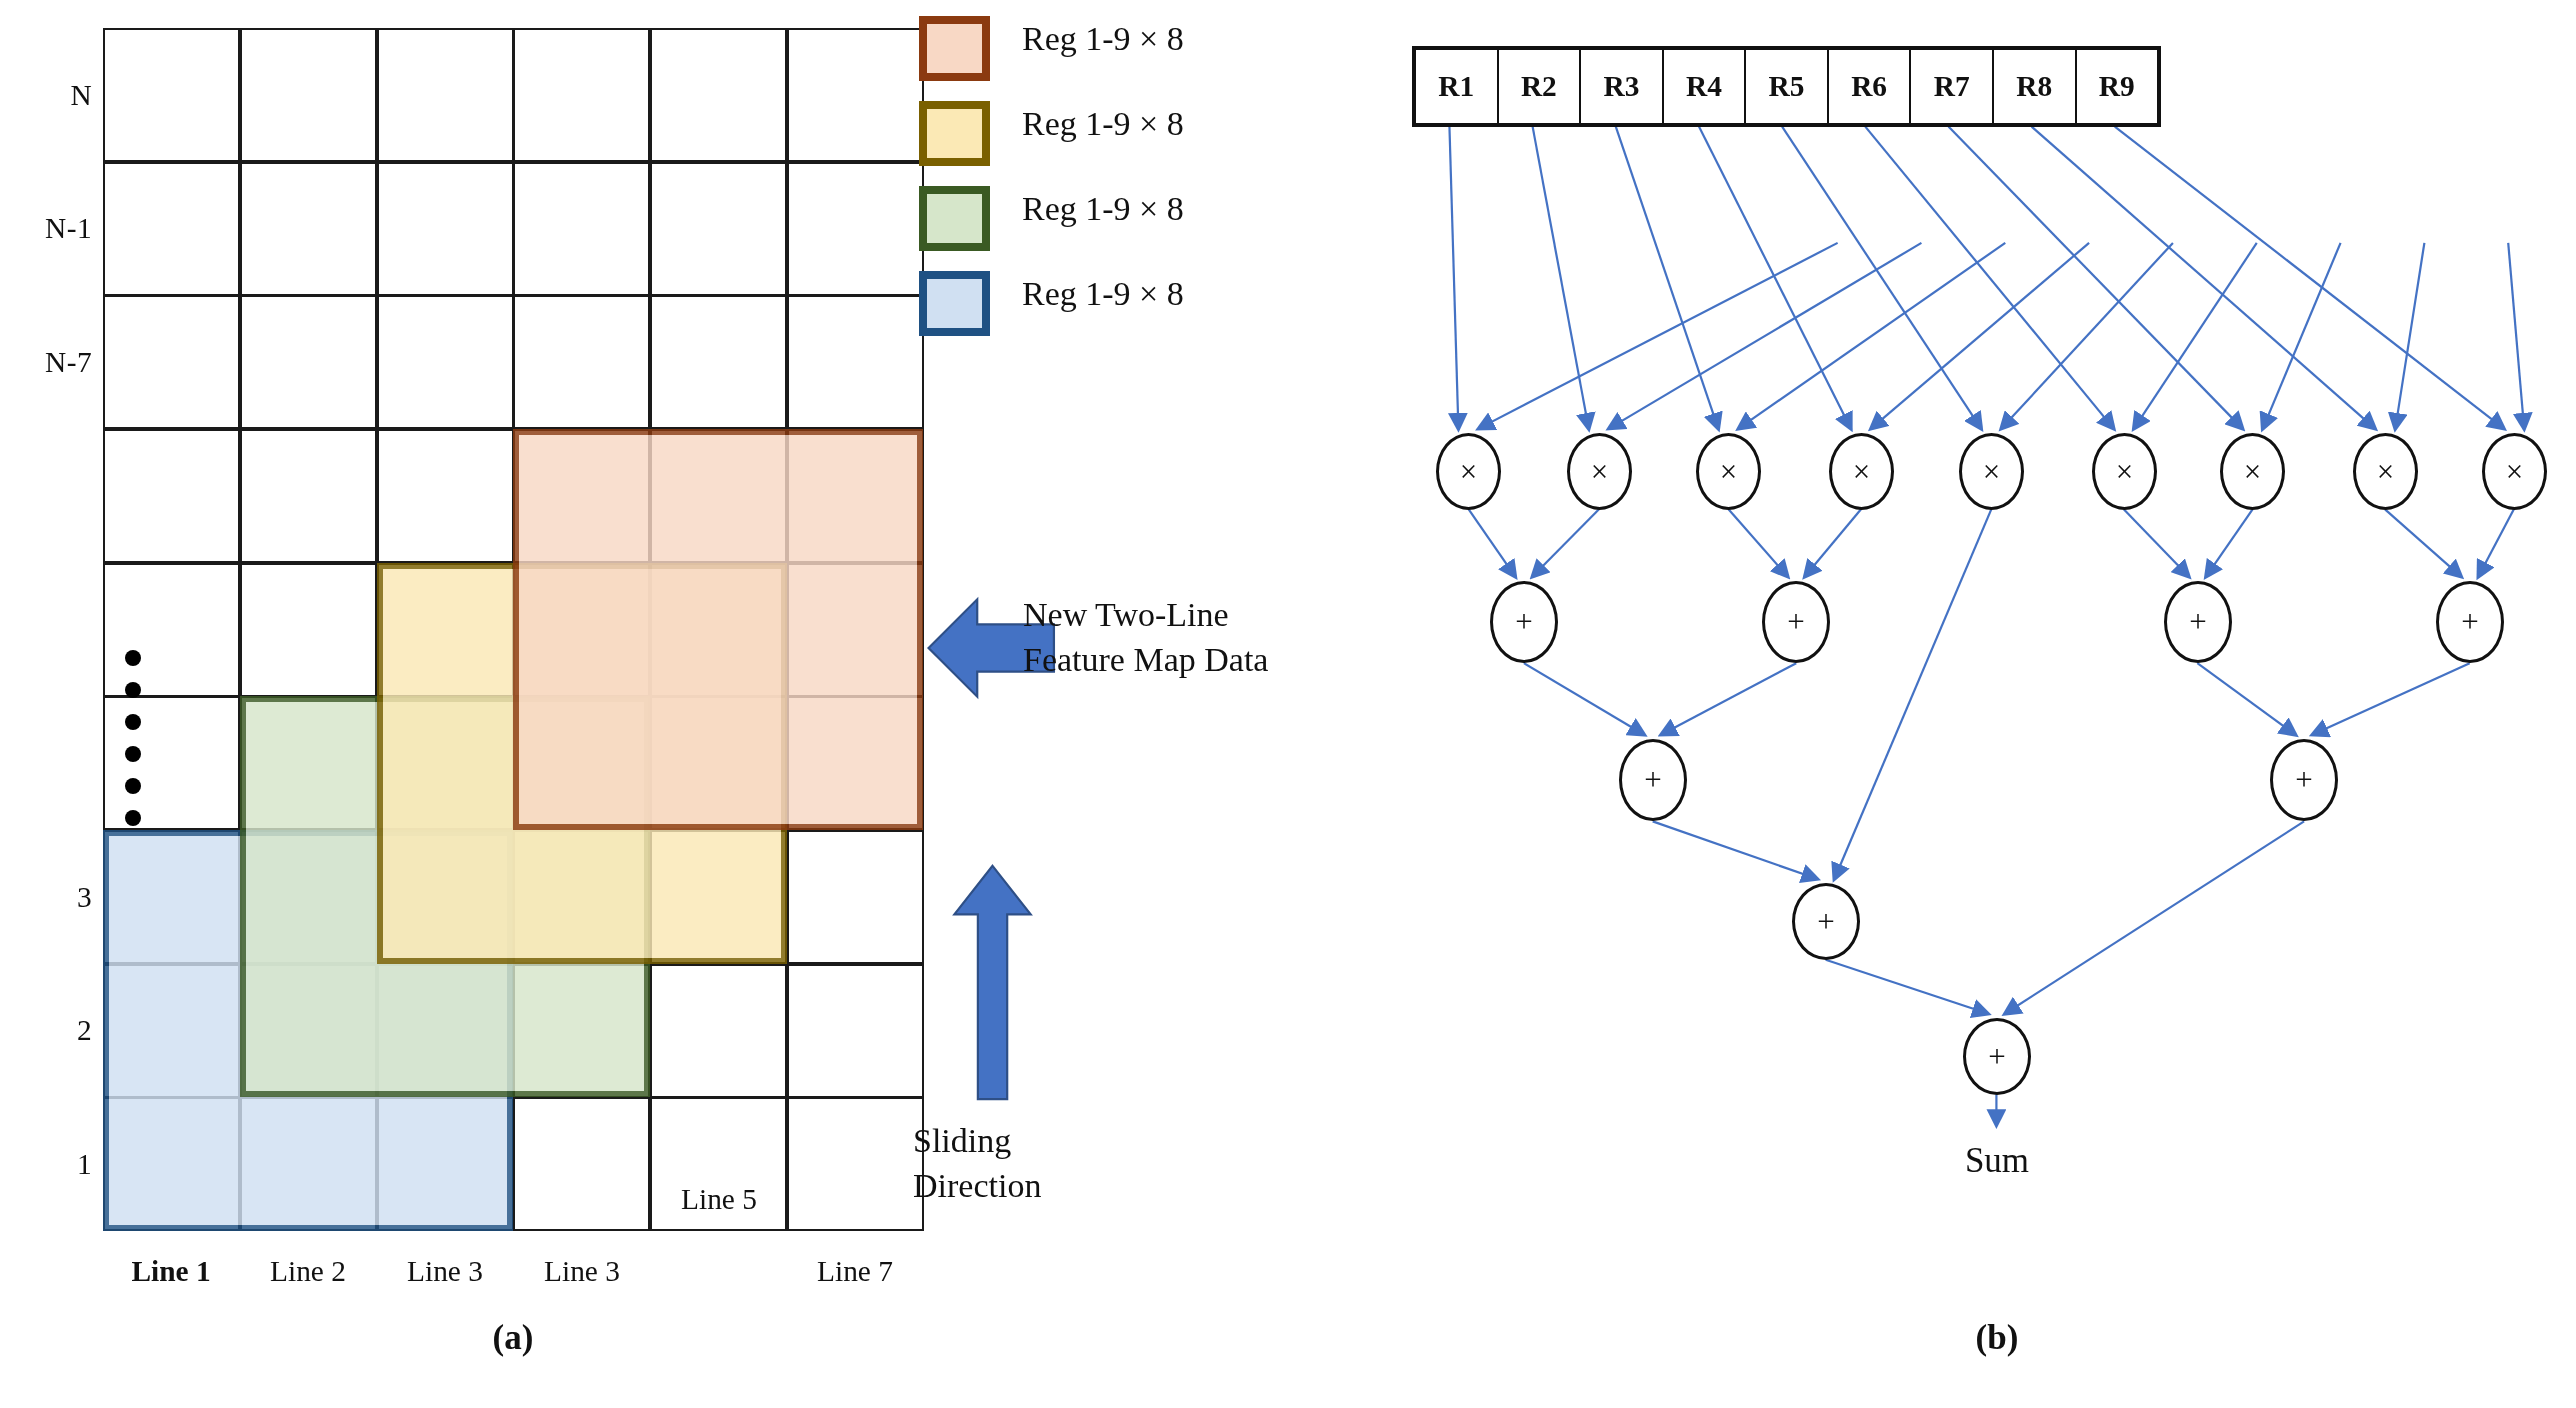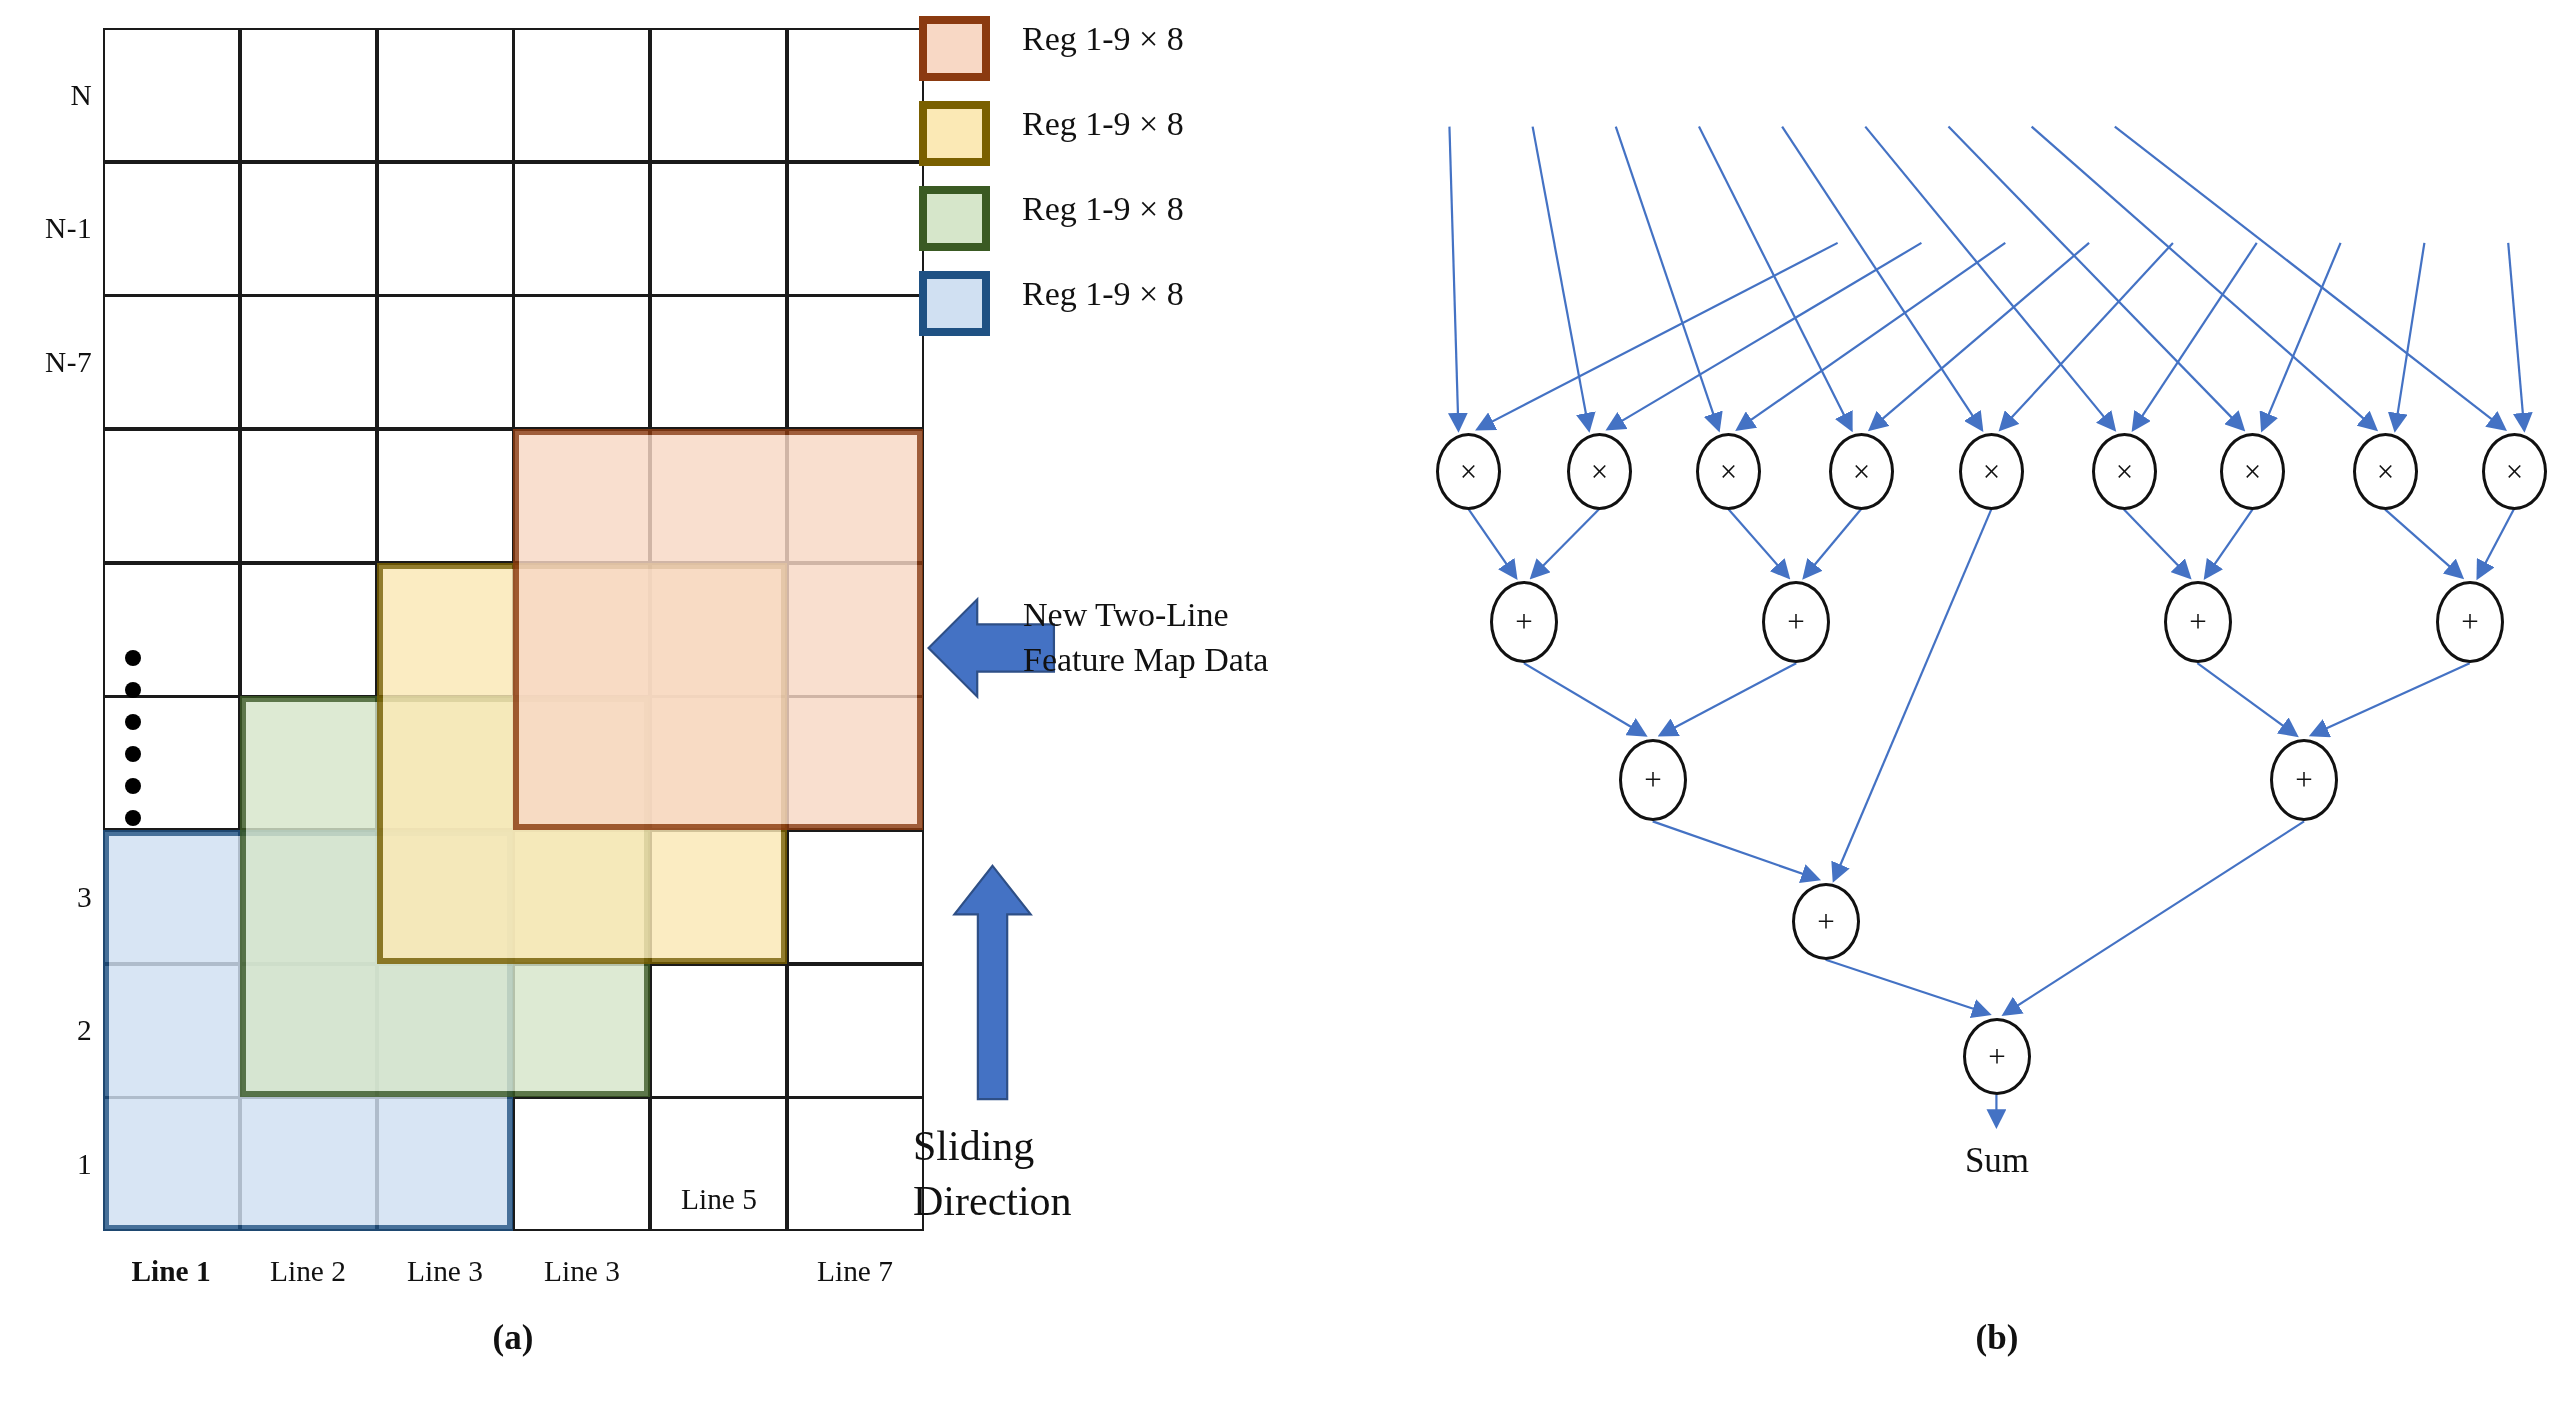--- a/index.html
+++ b/index.html
@@ -23,21 +23,21 @@
 
   
   #legend{position:absolute;left:919px;top:16px;}
   .leg-row{position:relative;height:85px;}
   .leg-swatch{position:absolute;left:0;top:0;width:71px;height:65px;
               box-sizing:border-box;border-width:8px;border-style:solid;}
   .leg-text{position:absolute;left:103px;top:4.4px;font-size:34px;white-space:nowrap;}
 
   
   #mid-note{position:absolute;left:1023px;top:593px;font-size:34px;line-height:1.32;}
-  #slide-note{position:absolute;left:913px;top:1119px;font-size:42px;line-height:1.32;}
+  #slide-note{position:absolute;left:913px;top:1119px;font-size:34px;line-height:1.32;}
   .arrow-svg{position:absolute;}
 
   
   #panel-b{position:absolute;left:0;top:0;width:2576px;height:1408px;
            pointer-events:none;}
   .regbox{position:absolute;box-sizing:border-box;border:4.4px solid #111;
           background:#fff;display:flex;}
   .regcell{flex:1;box-sizing:border-box;border-right:2.2px solid #111;
            display:flex;align-items:center;justify-content:center;
            font-size:29.4px;font-weight:bold;}
@@ -221,20 +221,31 @@
         <line x1="2985" y1="901" x2="3118" y2="998"></line>
         <line x1="3355" y1="901" x2="3142" y2="998"></line>
         <line x1="2245" y1="1116" x2="2468" y2="1194"></line>
         <line x1="2705" y1="692" x2="2492" y2="1194"></line>
         <line x1="2480" y1="1304" x2="2700" y2="1377"></line>
         <line x1="3130" y1="1116" x2="2724" y2="1377"></line>
         <line x1="2712" y1="1487" x2="2712" y2="1528"></line>
       </g>
   </svg>
 
+  <div id="reg-row" class="regbox" style="left:1412px;top:46px;width:749px;height:81px;">
+      <div class="regcell">R1</div>
+      <div class="regcell">R2</div>
+      <div class="regcell">R3</div>
+      <div class="regcell">R4</div>
+      <div class="regcell">R5</div>
+      <div class="regcell">R6</div>
+      <div class="regcell">R7</div>
+      <div class="regcell">R8</div>
+      <div class="regcell">R9</div>
+    </div>
 
 
   <div id="nodes">
       <div class="node" style="left: 1436px; top: 433px; width: 65px; height: 77px;">×</div>
       <div class="node" style="left: 1567px; top: 433px; width: 65px; height: 77px;">×</div>
       <div class="node" style="left: 1696px; top: 433px; width: 65px; height: 77px;">×</div>
       <div class="node" style="left: 1829px; top: 433px; width: 65px; height: 77px;">×</div>
       <div class="node" style="left: 1959px; top: 433px; width: 65px; height: 77px;">×</div>
       <div class="node" style="left: 2092px; top: 433px; width: 65px; height: 77px;">×</div>
       <div class="node" style="left: 2220px; top: 433px; width: 65px; height: 77px;">×</div>

